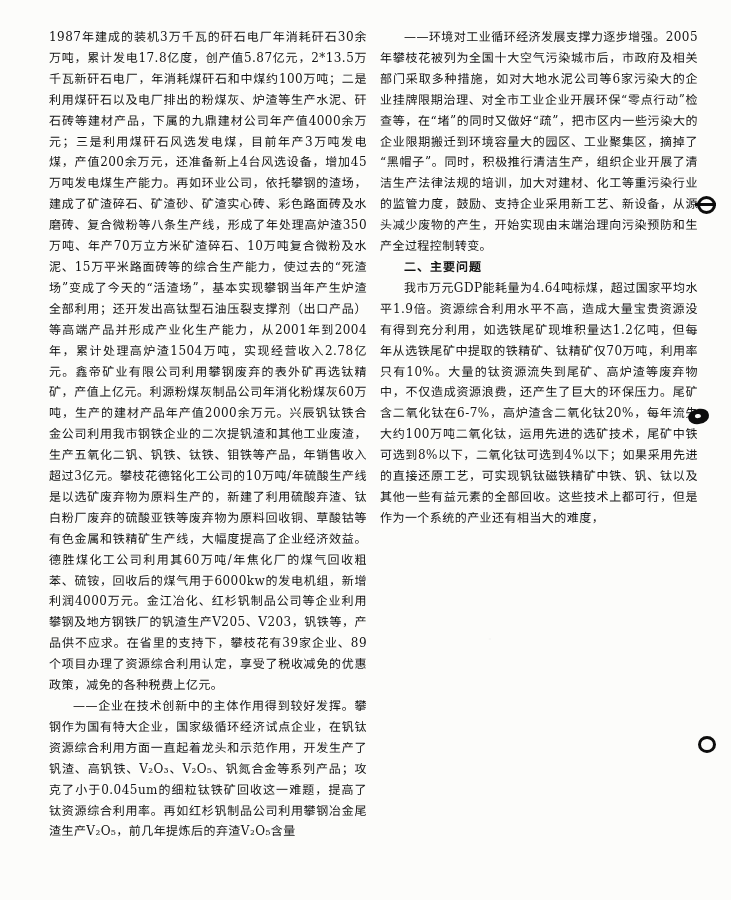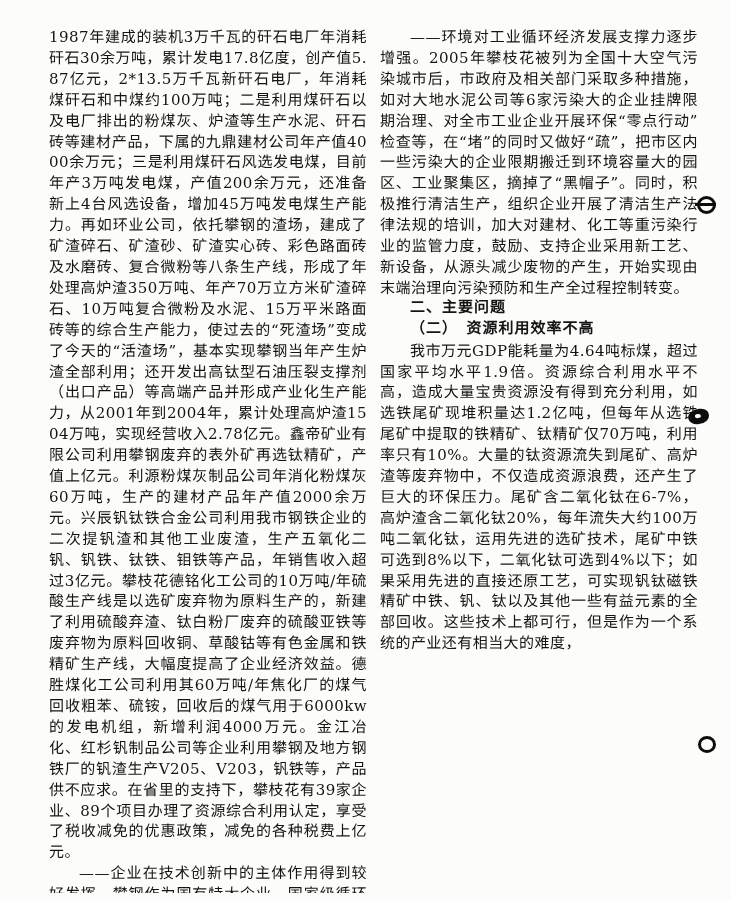--- a/index.html
+++ b/index.html
@@ -32,31 +32,31 @@
     overflow: hidden;
   }
   .col {
     flex: 1 1 0;
     min-width: 0;
     overflow: hidden;
   }
   .col p {
     margin: 0;
     font-family: "DejaVu Serif", "Liberation Serif", serif;
-    font-size: 15px;
+    font-size: 12px;
     line-height: 20.9px;
     letter-spacing: 0.45px;
     color: #141414;
     text-align: justify;
     text-justify: inter-character;
     word-break: break-all;
   }
   .col p.indent { text-indent: 2em; }
   .col p.heading {
-    font-family: Liberation Mono, monospace;
+    font-family: Liberation Sans, sans-serif;
     font-weight: 700;
     text-indent: 2em;
     letter-spacing: 1px;
   }
   
   .mark { position: absolute; }
   .mark.ring-crossed {
     left: 697px; top: 196px;
     width: 13px; height: 12px;
     border: 3px solid #0d0d0d;
@@ -99,21 +99,20 @@
   <div class="text-area">
 
     <div class="col">
       <p class="body">1987年建成的装机3万千瓦的矸石电厂年消耗矸石30余万吨，累计发电17.8亿度，创产值5.87亿元，2*13.5万千瓦新矸石电厂，年消耗煤矸石和中煤约100万吨；二是利用煤矸石以及电厂排出的粉煤灰、炉渣等生产水泥、矸石砖等建材产品，下属的九鼎建材公司年产值4000余万元；三是利用煤矸石风选发电煤，目前年产3万吨发电煤，产值200余万元，还准备新上4台风选设备，增加45万吨发电煤生产能力。再如环业公司，依托攀钢的渣场，建成了矿渣碎石、矿渣砂、矿渣实心砖、彩色路面砖及水磨砖、复合微粉等八条生产线，形成了年处理高炉渣350万吨、年产70万立方米矿渣碎石、10万吨复合微粉及水泥、15万平米路面砖等的综合生产能力，使过去的“死渣场”变成了今天的“活渣场”，基本实现攀钢当年产生炉渣全部利用；还开发出高钛型石油压裂支撑剂（出口产品）等高端产品并形成产业化生产能力，从2001年到2004年，累计处理高炉渣1504万吨，实现经营收入2.78亿元。鑫帝矿业有限公司利用攀钢废弃的表外矿再选钛精矿，产值上亿元。利源粉煤灰制品公司年消化粉煤灰60万吨，生产的建材产品年产值2000余万元。兴辰钒钛铁合金公司利用我市钢铁企业的二次提钒渣和其他工业废渣，生产五氧化二钒、钒铁、钛铁、钼铁等产品，年销售收入超过3亿元。攀枝花德铭化工公司的10万吨/年硫酸生产线是以选矿废弃物为原料生产的，新建了利用硫酸弃渣、钛白粉厂废弃的硫酸亚铁等废弃物为原料回收铜、草酸钴等有色金属和铁精矿生产线，大幅度提高了企业经济效益。德胜煤化工公司利用其60万吨/年焦化厂的煤气回收粗苯、硫铵，回收后的煤气用于6000kw的发电机组，新增利润4000万元。金江冶化、红杉钒制品公司等企业利用攀钢及地方钢铁厂的钒渣生产V205、V203，钒铁等，产品供不应求。在省里的支持下，攀枝花有39家企业、89个项目办理了资源综合利用认定，享受了税收减免的优惠政策，减免的各种税费上亿元。</p>
       <p class="body indent">——企业在技术创新中的主体作用得到较好发挥。攀钢作为国有特大企业，国家级循环经济试点企业，在钒钛资源综合利用方面一直起着龙头和示范作用，开发生产了钒渣、高钒铁、V₂O₃、V₂O₅、钒氮合金等系列产品；攻克了小于0.045um的细粒钛铁矿回收这一难题，提高了钛资源综合利用率。再如红杉钒制品公司利用攀钢冶金尾渣生产V₂O₅，前几年提炼后的弃渣V₂O₅含量</p>
     </div>
 
     <div class="col">
       <p class="body indent">——环境对工业循环经济发展支撑力逐步增强。2005年攀枝花被列为全国十大空气污染城市后，市政府及相关部门采取多种措施，如对大地水泥公司等6家污染大的企业挂牌限期治理、对全市工业企业开展环保“零点行动”检查等，在“堵”的同时又做好“疏”，把市区内一些污染大的企业限期搬迁到环境容量大的园区、工业聚集区，摘掉了“黑帽子”。同时，积极推行清洁生产，组织企业开展了清洁生产法律法规的培训，加大对建材、化工等重污染行业的监管力度，鼓励、支持企业采用新工艺、新设备，从源头减少废物的产生，开始实现由末端治理向污染预防和生产全过程控制转变。</p>
       <p class="heading">二、主要问题</p>
-      <p class="heading">（二）　资源利用效率不高</p>
       <p class="body indent">我市万元GDP能耗量为4.64吨标煤，超过国家平均水平1.9倍。资源综合利用水平不高，造成大量宝贵资源没有得到充分利用，如选铁尾矿现堆积量达1.2亿吨，但每年从选铁尾矿中提取的铁精矿、钛精矿仅70万吨，利用率只有10%。大量的钛资源流失到尾矿、高炉渣等废弃物中，不仅造成资源浪费，还产生了巨大的环保压力。尾矿含二氧化钛在6-7%，高炉渣含二氧化钛20%，每年流失大约100万吨二氧化钛，运用先进的选矿技术，尾矿中铁可选到8%以下，二氧化钛可选到4%以下；如果采用先进的直接还原工艺，可实现钒钛磁铁精矿中铁、钒、钛以及其他一些有益元素的全部回收。这些技术上都可行，但是作为一个系统的产业还有相当大的难度，</p>
 
     </div>
 
   </div>
 
   <div class="mark ring-crossed"></div>
   <div class="mark blob"></div>
   <div class="mark ring-open"></div>
 </div>

